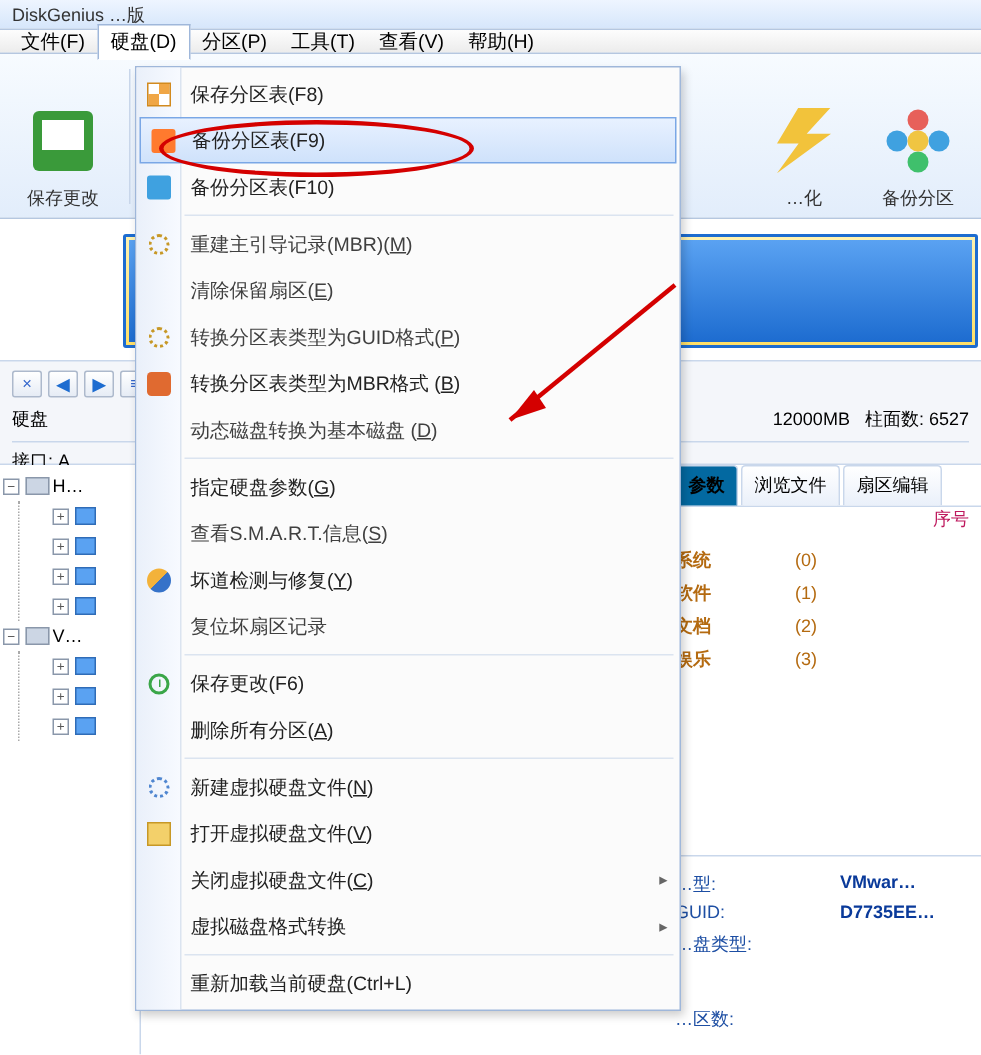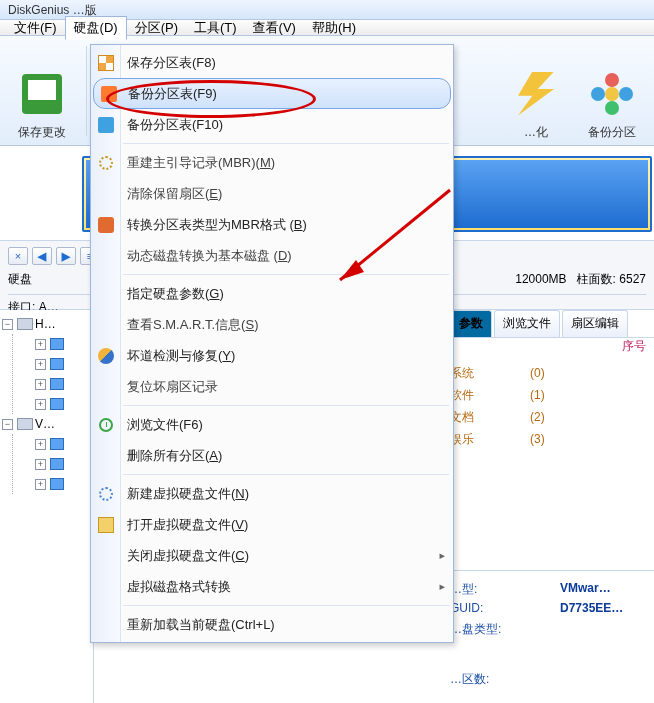--- a/index.html
+++ b/index.html
@@ -36,35 +36,35 @@
   .tree-pane .tree { padding:4px 2px; }
   .tree-pane .node { display:flex; align-items:center; height:20px; gap:2px;}
   .tree-pane .exp { width:11px; height:11px; border:1px solid #8a97aa; background:#fff; font-size:9px; line-height:9px; text-align:center; color:#555; margin-right:2px;}
   .tree-pane .disk-icon { width:16px; height:12px; background:#ccd6e4; border:1px solid #8a97aa;}
   .tree-pane .vol-icon { width:14px; height:12px; background:#5aa2f2; border:1px solid #2f6cb7;}
   .tree-pane .lbl { white-space:nowrap; overflow:hidden; }
   .tree-pane .child { padding-left:22px; border-left:1px dotted #aaa; margin-left:10px;}
 
   .right-table { position:absolute; top:362px; left:450px; right:0; font-size:12px; }
   .right-table .row { display:flex; height:22px; align-items:center; color:#b46a10; }
-  .right-table .row span.name { flex:0 0 80px; }
+  .right-table .row span.name { flex:0 0 80px;font-weight:bold; }
   .right-table .info { margin-top:120px; border-top:1px solid #c9d7eb; padding-top:10px; font-size:12px;}
   .right-table .kv { display:flex; height:20px; }
   .right-table .kv .k { color:#1d4ea3; width:110px; }
   .right-table .kv .v { color:#0a3a9a; font-weight:bold; }
 
   
   .dd-menu { position:absolute; top:44px; left:90px; width:364px; background:#fbfbfb; border:1px solid #9fb7da; box-shadow:2px 3px 6px rgba(0,0,0,.2); z-index:10; font-size:13px; padding:2px 0;}
   .dd-menu .dd-icon-col { position:absolute; top:0; left:0; bottom:0; width:30px; background:linear-gradient(to right,#eaf0fa,#f7faff); border-right:1px solid #dbe4f0;}
   .dd-menu .dd-item { position:relative; height:31px; display:flex; align-items:center; padding-left:36px; color:#222; }
   .dd-menu .dd-item.disabled { color:#404040; }
   .dd-menu .dd-item.has-sub::after { content:"▸"; position:absolute; right:8px; color:#666; font-size:11px;}
   .dd-menu .dd-item .ic { position:absolute; left:6px; width:18px; height:18px; display:flex; align-items:center;justify-content:center; font-size:14px;}
   .dd-menu .dd-sep { height:1px; margin:3px 4px 3px 32px; background:#dbe4f0; }
-  .dd-menu .dd-item.highlight { background:linear-gradient(to bottom,#e8f1ff,#cfe2fb); border:1px solid #7aa7e6; border-radius:12px; margin:0 2px; padding-left:34px;}
+  .dd-menu .dd-item.highlight { background:linear-gradient(to bottom,#e8f1ff,#cfe2fb); border:1px solid #7aa7e6; border-radius:0; margin:0 2px; padding-left:34px;}
   .dd-menu .accel { text-decoration: underline; }
 
   
   .red-oval { position:absolute; border:3px solid #d40000; border-radius:50%; pointer-events:none; z-index:20;}
   .red-arrow { position:absolute; z-index:20; pointer-events:none; }
   .red-arrow svg line { stroke:#d40000; stroke-width:3;}
   .red-arrow svg polygon { fill:#d40000; }
 
   
   .ic-save { width:40px;height:40px; background:#3a9a3a; border-radius:4px; position:relative;}
@@ -293,20 +293,26 @@
     <div class="dd-sep"></div>
     <div class="dd-item disabled">
       <span class="ic">
         <span class="dic dic-gear1"></span>
       </span>
       <span>重建主引导记录(MBR)(<span class="accel">M</span>)</span>
     </div>
     <div class="dd-item disabled">
       <span>清除保留扇区(<span class="accel">E</span>)</span>
     </div>
+    <div class="dd-item disabled">
+      <span class="ic">
+        <span class="dic dic-ddyn"></span>
+      </span>
+      <span>转换分区表类型为GUID格式(<span class="accel">P</span>)</span>
+    </div>
     <div class="dd-item">
       <span class="ic">
         <span class="dic dic-swap"></span>
       </span>
       <span>转换分区表类型为MBR格式 (<span class="accel">B</span>)</span>
     </div>
     <div class="dd-item disabled">
       <span>动态磁盘转换为基本磁盘 (<span class="accel">D</span>)</span>
     </div>
     <div class="dd-sep"></div>
@@ -323,21 +329,21 @@
       <span>坏道检测与修复(<span class="accel">Y</span>)</span>
     </div>
     <div class="dd-item disabled">
       <span>复位坏扇区记录</span>
     </div>
     <div class="dd-sep"></div>
     <div class="dd-item">
       <span class="ic">
         <span class="dic dic-clock"></span>
       </span>
-      <span>浏览文件(F6)</span>
+      <span>保存更改(F6)</span>
     </div>
     <div class="dd-item">
       <span>删除所有分区(<span class="accel">A</span>)</span>
     </div>
     <div class="dd-sep"></div>
     <div class="dd-item">
       <span class="ic">
         <span class="dic dic-gear2"></span>
       </span>
       <span>新建虚拟硬盘文件(<span class="accel">N</span>)</span>

